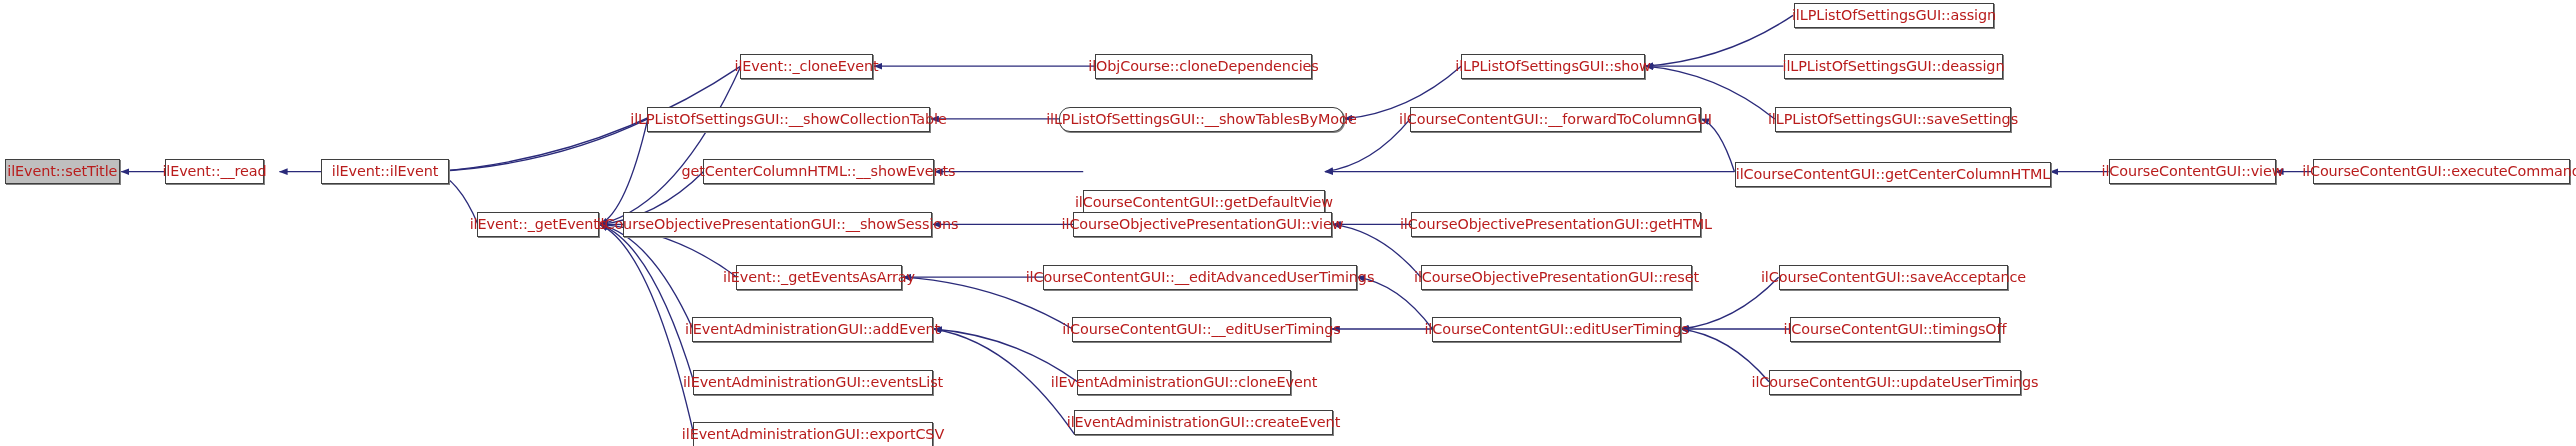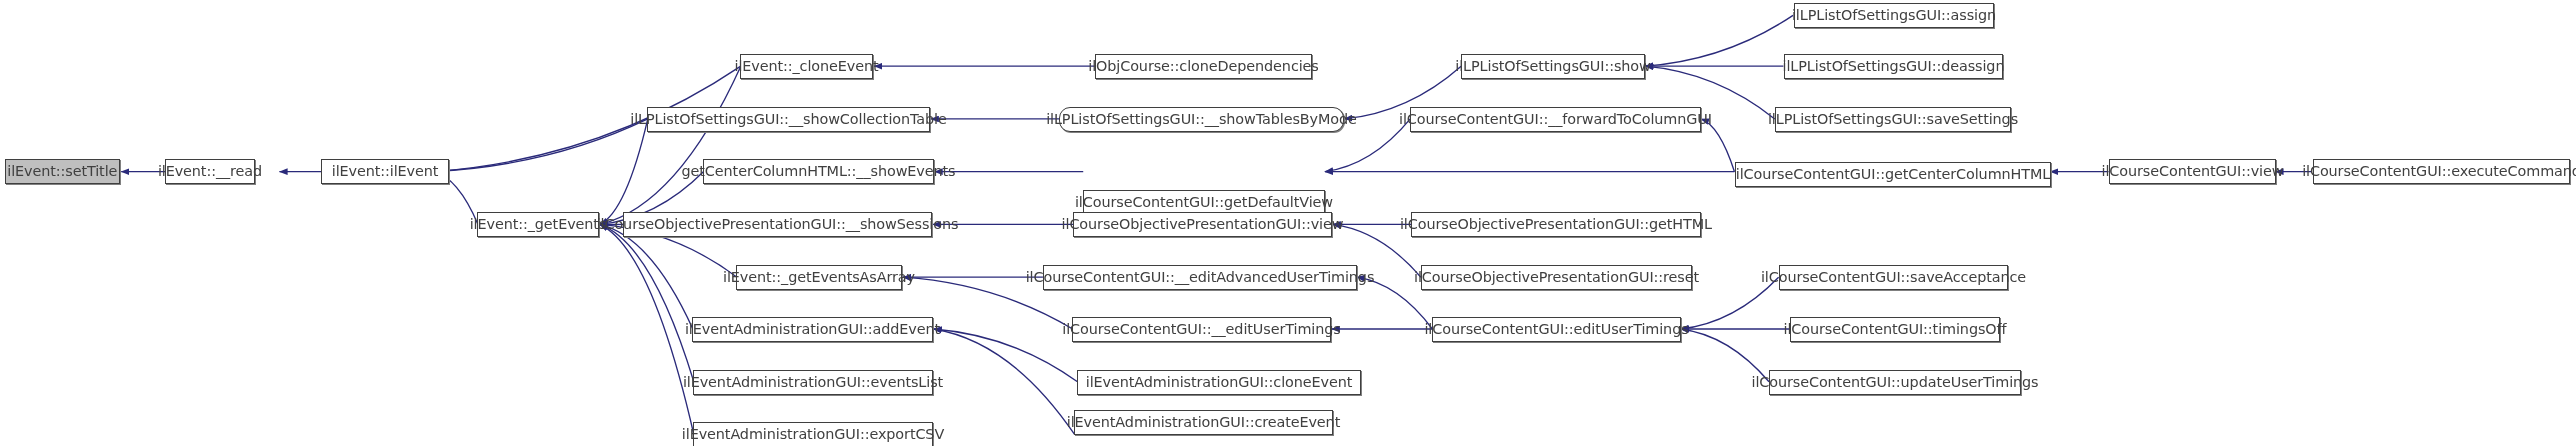--- a/index.html
+++ b/index.html
@@ -4,21 +4,21 @@
 <style>
   html,body{margin:0;padding:0;background:#ffffff;}
   body{font-family:"DejaVu Sans","Liberation Sans",sans-serif;}
   #canvas{position:relative;width:2576px;height:446px;background:#ffffff;overflow:hidden;}
   svg#edges{position:absolute;left:0;top:0;width:2576px;height:446px;}
   .node{
     position:absolute;
     box-sizing:border-box;
     border:1px solid #3f3f3f;
     background:#ffffff;
-    color:#404040;
+    color:#b91c1c;
     font-size:14.4px;
     line-height:1;
     display:flex;
     align-items:center;
     justify-content:center;
     white-space:nowrap;
     height:25px;
     padding:0 22px;
     letter-spacing:-0.1px;
     box-shadow:1px 1px 0 0 #808080;
@@ -72,21 +72,21 @@
         <path d="M1864,343 L1751,343" fill="none" stroke="#2a2a7a" stroke-width="1.4" marker-end="url(#arrow)"></path>
         <path d="M1843,398 Q1801.6,349.6 1751,343" fill="none" stroke="#2a2a7a" stroke-width="1.4" marker-end="url(#arrow)"></path>
         <path d="M2197,179 L2136,179" fill="none" stroke="#2a2a7a" stroke-width="1.4" marker-end="url(#arrow)"></path>
         <path d="M2409,179 L2371,179" fill="none" stroke="#2a2a7a" stroke-width="1.4" marker-end="url(#arrow)"></path>
       </g>
   </svg>
   <div id="node-layer">
       <div class="node highlight" style="left: 4.8px; top: 159px; width: 115px;">
         <span>ilEvent::setTitle</span>
       </div>
-      <div class="node" style="left: 165px; top: 159px; width: 90px;">
+      <div class="node" style="left: 165px; top: 159px; width: 99px;">
         <span>ilEvent::__read</span>
       </div>
       <div class="node" style="left: 321px; top: 159px; width: 128px;">
         <span>ilEvent::ilEvent</span>
       </div>
       <div class="node" style="left: 477px; top: 212px; width: 122px;">
         <span>ilEvent::_getEvents</span>
       </div>
       <div class="node" style="left: 740px; top: 54px; width: 133px;">
         <span>ilEvent::_cloneEvent</span>
@@ -123,21 +123,21 @@
       </div>
       <div class="node" style="left: 1073px; top: 212px; width: 259px;">
         <span>ilCourseObjectivePresentationGUI::view</span>
       </div>
       <div class="node" style="left: 1043px; top: 265px; width: 314px;">
         <span>ilCourseContentGUI::__editAdvancedUserTimings</span>
       </div>
       <div class="node" style="left: 1072px; top: 317px; width: 259px;">
         <span>ilCourseContentGUI::__editUserTimings</span>
       </div>
-      <div class="node" style="left: 1077px; top: 370px; width: 284px;">
+      <div class="node" style="left: 1077px; top: 370px; width: 214px;">
         <span>ilEventAdministrationGUI::cloneEvent</span>
       </div>
       <div class="node" style="left: 1074px; top: 410px; width: 259px;">
         <span>ilEventAdministrationGUI::createEvent</span>
       </div>
       <div class="node" style="left: 1461px; top: 54px; width: 184px;">
         <span>ilLPListOfSettingsGUI::show</span>
       </div>
       <div class="node" style="left: 1410px; top: 107px; width: 291px;">
         <span>ilCourseContentGUI::__forwardToColumnGUI</span>

